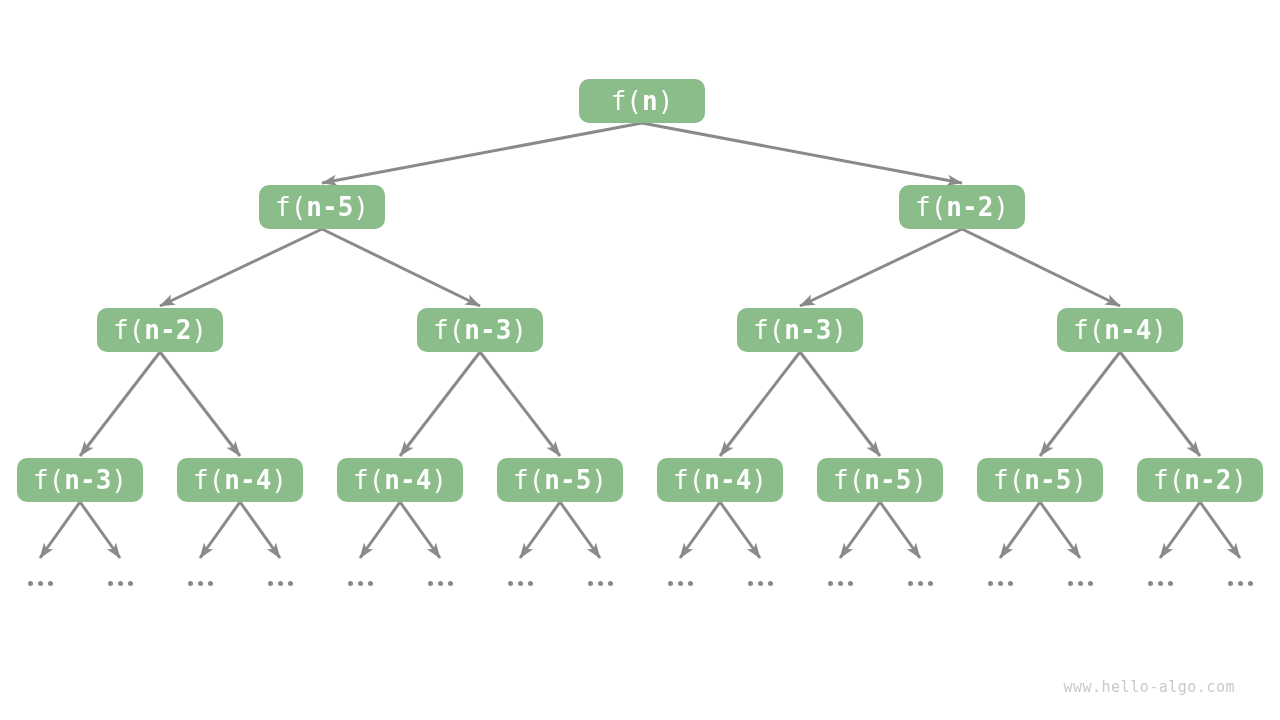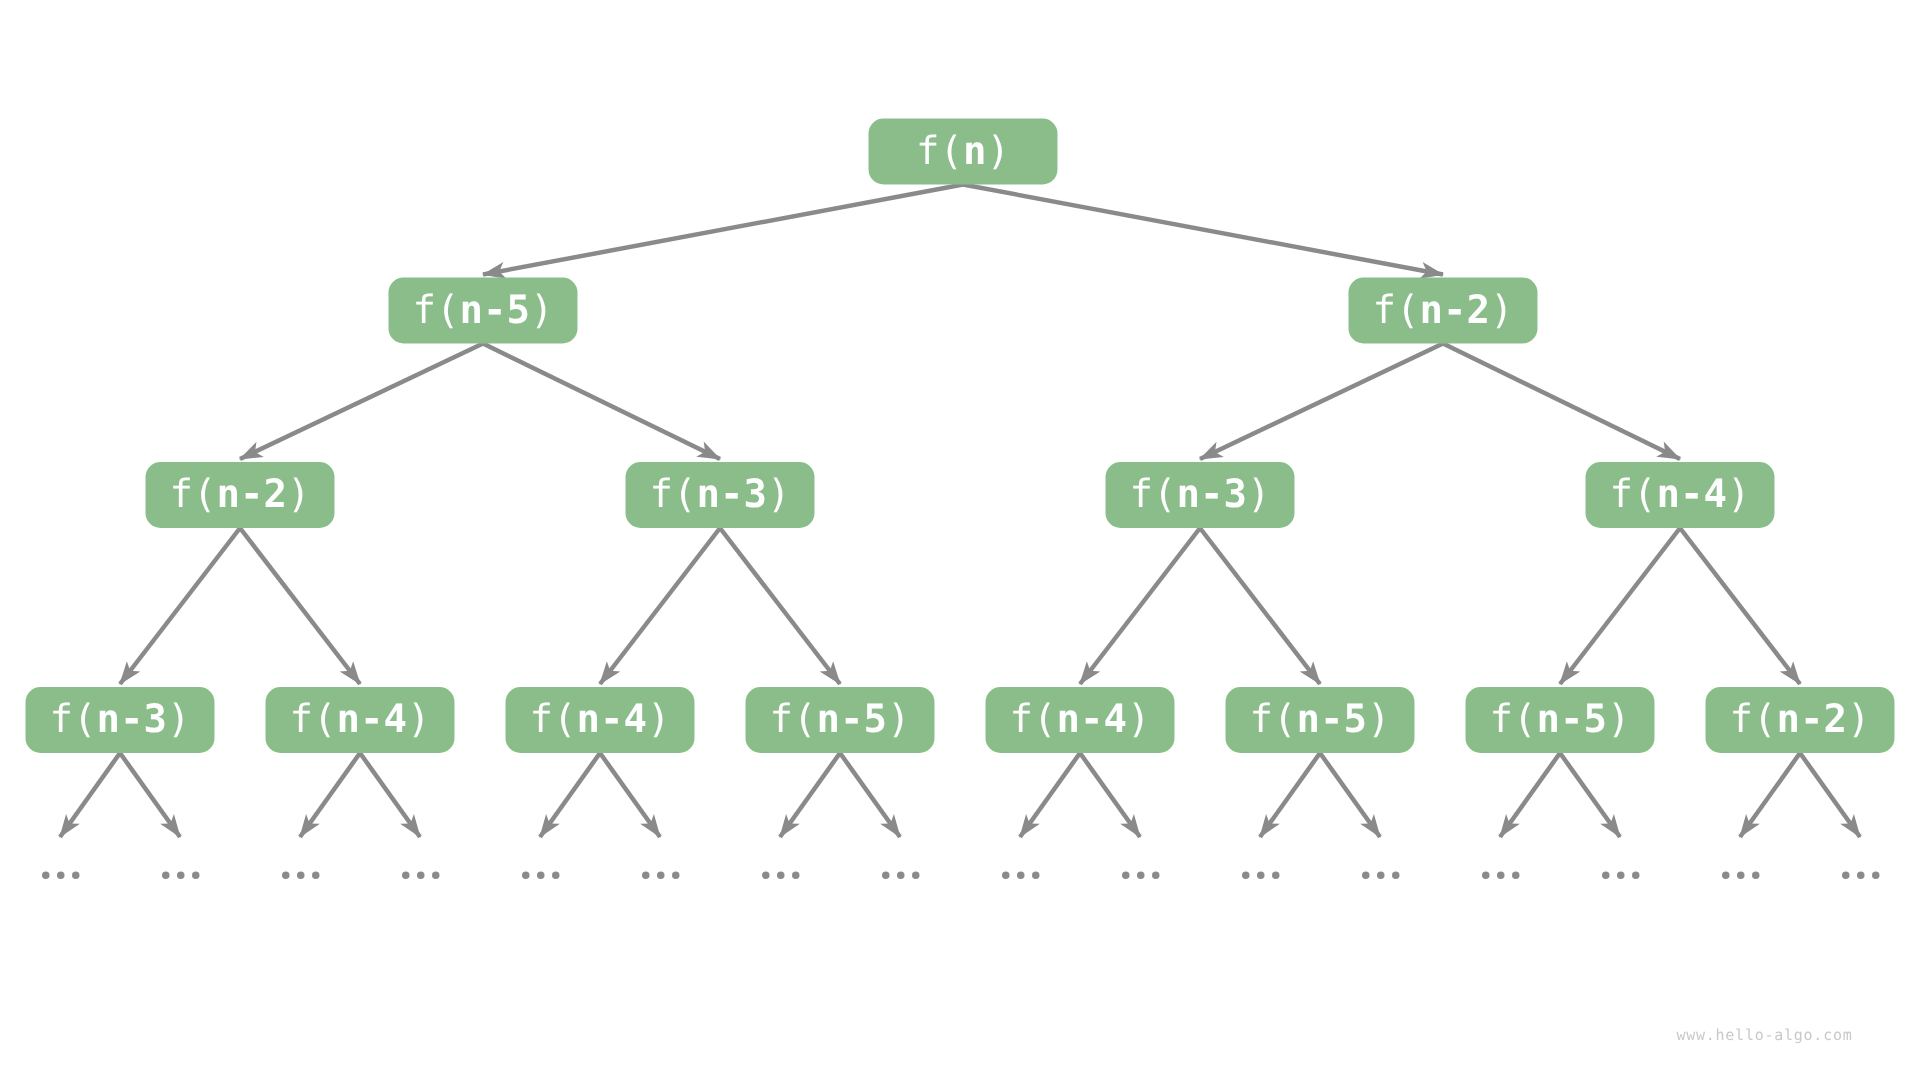--- a/index.html
+++ b/index.html
@@ -37,21 +37,21 @@
   }
   .dot {
     width: 5px; height: 5px;
     border-radius: 50%;
     background: var(--ellipsis, #8A8A8A);
   }
   .watermark {
     position: absolute;
     right: 45px;
     bottom: 24px;
-    font-size: 10px;
+    font-size: 15px;
     letter-spacing: 0.5px;
     color: var(--watermark, #C9C9C9);
   }
 </style>
 </head>
 <body>
 
 <div class="canvas">
   <svg class="edges-layer" width="1280" height="720" viewBox="0 0 1280 720" xmlns="http://www.w3.org/2000/svg">
       <defs>

